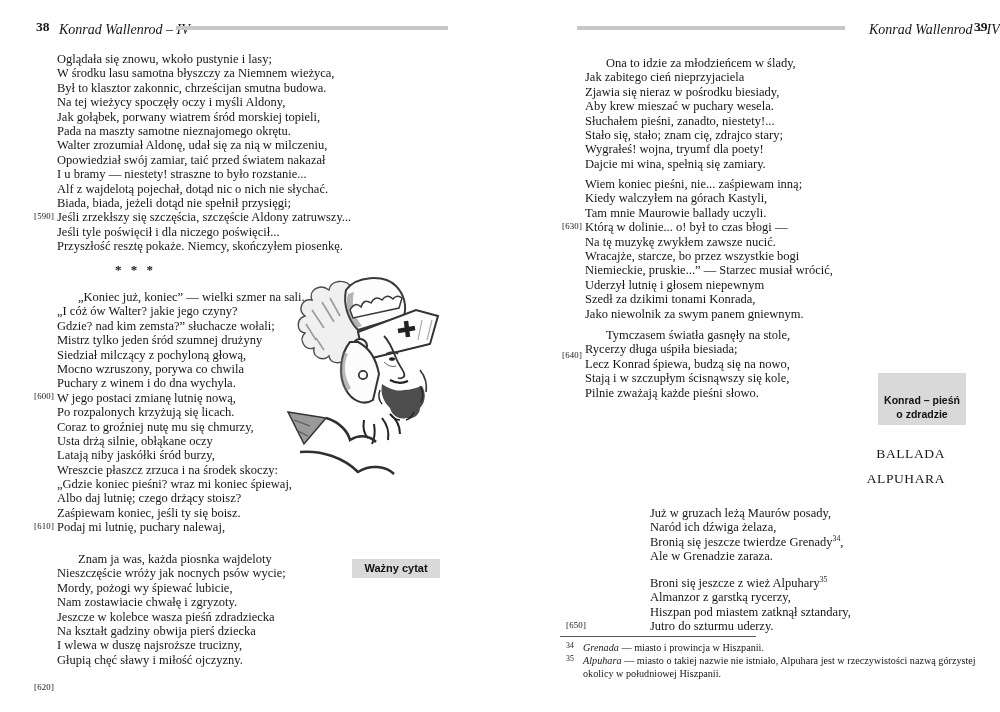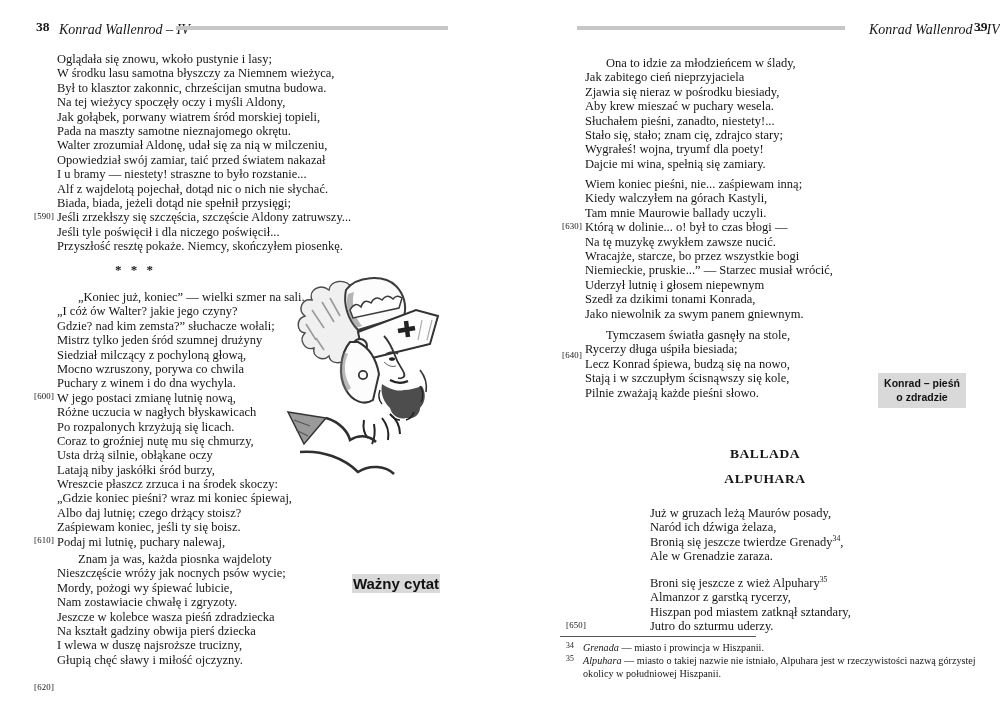--- a/index.html
+++ b/index.html
@@ -14,30 +14,30 @@
   
   .poem{position:absolute;top:0;}
   .left-poem{left:57px;width:430px;}
   .right-poem{left:585px;width:360px;}
   .stanza{position:absolute;left:0;}
   .vline{position:relative;height:14.4px;line-height:14.4px;font-size:12.5px;white-space:nowrap;}
   .indent-first .vline:first-child{padding-left:21px;}
   .lnum{position:absolute;left:-23px;top:1.5px;font-size:8.8px;letter-spacing:.2px;margin-top:40px;}
   .vline sup{font-size:.62em;line-height:0;}
   .sep{position:absolute;left:58px;top:262px;font-weight:bold;font-size:13px;letter-spacing:3px;}
-  .heading{position:absolute;left:0;width:100%;text-align:center;font-weight:bold;
+  .heading{position:absolute;left:0;width:100%;text-align:right;font-weight:normal;
            font-size:13.5px;letter-spacing:.6px;}
   .ballada{left:65px;}
   .ballada .lnum{left:-84px;}
 
   
   .note{position:absolute;background:#d9d9d9;font-family:"Liberation Sans",sans-serif;
         font-weight:bold;text-align:center;color:#111;}
-  .note-left{left:352px;top:559px;width:88px;height:19px;font-size:15px;line-height:19px;margin-top:15px;}
-  .note-right{left:878px;top:373px;width:88px;padding:4px 0 4px;font-size:10.5px;line-height:13.5px;}
+  .note-left{left:352px;top:559px;width:88px;height:19px;font-size:11px;line-height:19px;}
+  .note-right{left:878px;top:373px;width:88px;padding:21px 0 4px;font-size:10.5px;line-height:13.5px;}
 
   
   .fnrule{position:absolute;left:560px;top:636px;width:196px;height:1px;background:#555;}
   .fn{position:absolute;left:563px;width:412px;font-size:10.2px;line-height:13px;padding-left:20px;}
   .fnnum{position:absolute;left:3px;top:-2px;font-size:7.8px;}
   .fn i{font-style:italic;}
   .fn34{top:641px;}
   .fn35{top:654px;}
 
   .illustration{position:absolute;left:286px;top:274px;}
@@ -75,21 +75,20 @@
     <div class="sep">* * *</div>
     <div class="stanza indent-first" style="top:290px">
         <div class="vline">„Koniec już, koniec” — wielki szmer na sali.</div>
         <div class="vline">„I cóż ów Walter? jakie jego czyny?</div>
         <div class="vline">Gdzie? nad kim zemsta?” słuchacze wołali;</div>
         <div class="vline">Mistrz tylko jeden śród szumnej drużyny</div>
         <div class="vline"><span class="lnum">[600]</span><span>Siedział milczący z pochyloną głową,</span></div>
         <div class="vline">Mocno wzruszony, porywa co chwila</div>
         <div class="vline">Puchary z winem i do dna wychyla.</div>
         <div class="vline">W jego postaci zmianę lutnię nową,</div>
-        <div class="vline">Różne uczucia w nagłych błyskawicach</div>
         <div class="vline">Po rozpalonych krzyżują się licach.</div>
         <div class="vline">Coraz to groźniej nutę mu się chmurzy,</div>
         <div class="vline">Usta drżą silnie, obłąkane oczy</div>
         <div class="vline">Latają niby jaskółki śród burzy,</div>
         <div class="vline">Wreszcie płaszcz zrzuca i na środek skoczy:</div>
         <div class="vline"><span class="lnum">[610]</span><span>„Gdzie koniec pieśni? wraz mi koniec śpiewaj,</span></div>
         <div class="vline">Albo daj lutnię; czego drżący stoisz?</div>
         <div class="vline">Zaśpiewam koniec, jeśli ty się boisz.</div>
         <div class="vline">Podaj mi lutnię, puchary nalewaj,</div>
       </div>

